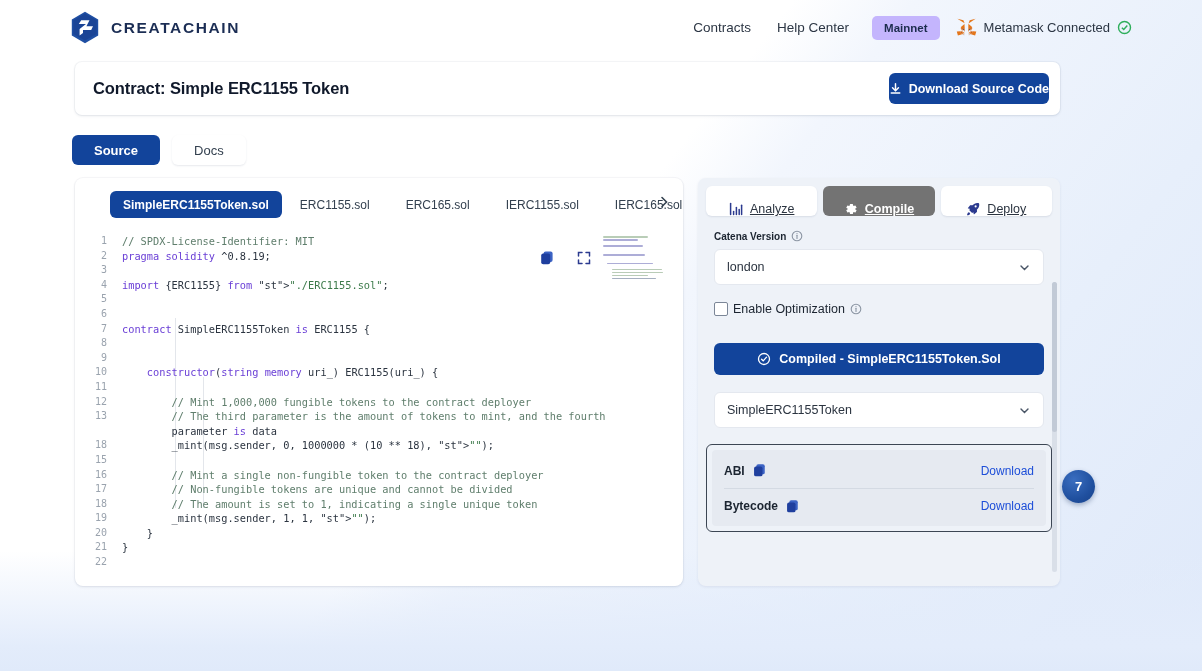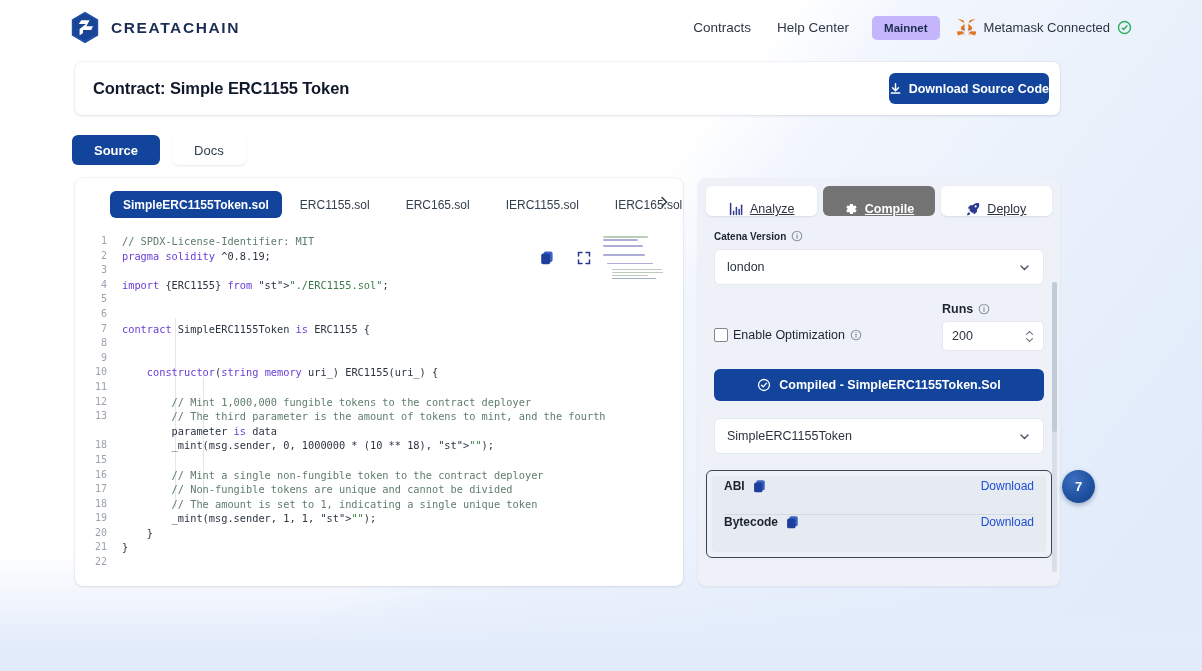--- a/index.html
+++ b/index.html
@@ -195,21 +195,21 @@
   #compiled-btn svg { width:14px; height:14px; display:block; }
 
   #contract-select { margin-top:17px; }
 
   #artifacts {
     margin:16px 8px 0 8px; border:1px solid #3c4654; border-radius:6px;
     padding:5px; background:#eef2f8;
   }
   #artifacts-inner { background:#e6eaf1; border-radius:4px; padding:3px 12px; }
   .artifact-row {
-    height:35px; display:flex; align-items:flex-start;
+    height:35px; display:flex; align-items:center;
   }
   .artifact-row + .artifact-row { border-top:1px solid #d4dae3; }
   .artifact-name { font-size:12px; font-weight:700; color:#1b2430; }
   .artifact-copy { width:15px; height:15px; display:block; margin-left:7px; cursor:pointer; }
   .artifact-dl { margin-left:auto; font-size:12px; color:#1d4ed8; cursor:pointer; }
 
   #panel-scroll-track {
     position:absolute; top:104px; right:3px; width:5px; height:290px;
     background:#d9dfe8; border-radius:3px;
   }
@@ -446,41 +446,20 @@
         <div id="opt-check"></div>
         <span id="opt-label">
           <span>Enable Optimization</span>
           <svg class="info-i" viewBox="0 0 12 12" fill="none" stroke="currentColor" stroke-width="1.1">
             <circle cx="6" cy="6" r="4.8"></circle>
               <path d="M6 5.3 V8.4" stroke-linecap="round"></path>
               <circle cx="6" cy="3.6" r="0.6" fill="currentColor" stroke="none"></circle>
           </svg>
         </span>
       </div>
-      <div id="runs-wrap">
-        <div id="runs-label">
-          <span>Runs</span>
-          <svg class="info-i" viewBox="0 0 12 12" fill="none" stroke="currentColor" stroke-width="1.1">
-            <circle cx="6" cy="6" r="4.8"></circle>
-              <path d="M6 5.3 V8.4" stroke-linecap="round"></path>
-              <circle cx="6" cy="3.6" r="0.6" fill="currentColor" stroke="none"></circle>
-          </svg>
-        </div>
-        <div id="runs-input">
-          <span>200</span>
-          <span id="runs-spin">
-            <svg viewBox="0 0 9 6" fill="none" stroke="currentColor" stroke-width="1.1" stroke-linecap="round">
-                <path d="M1.5 4.3 L4.5 1.5 L7.5 4.3"></path>
-              </svg>
-            <svg viewBox="0 0 9 6" fill="none" stroke="currentColor" stroke-width="1.1" stroke-linecap="round">
-                <path d="M1.5 1.7 L4.5 4.5 L7.5 1.7"></path>
-              </svg>
-          </span>
-        </div>
-      </div>
     </div>
 
     <div id="compiled-btn">
       <svg viewBox="0 0 16 16" fill="none" stroke="#ffffff" stroke-width="1.5">
         <circle cx="8" cy="8" r="6.3"></circle>
           <path d="M5.2 8.2 L7.1 10.1 L10.9 5.9" stroke-linecap="round"></path>
       </svg>
       <span>Compiled - SimpleERC1155Token.Sol</span>
     </div>
 

